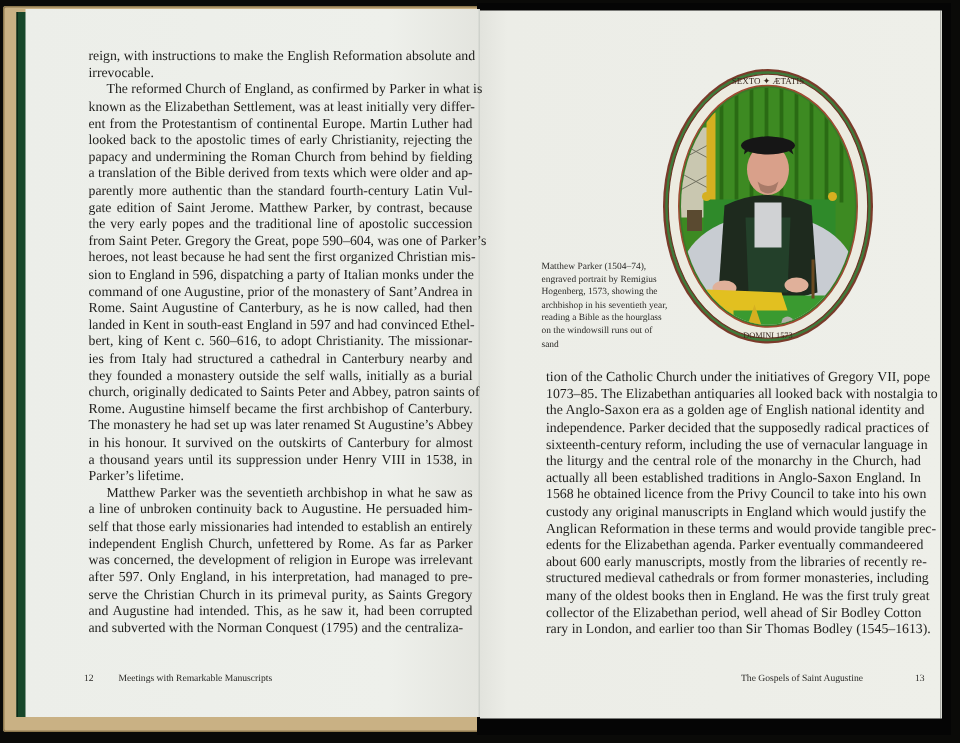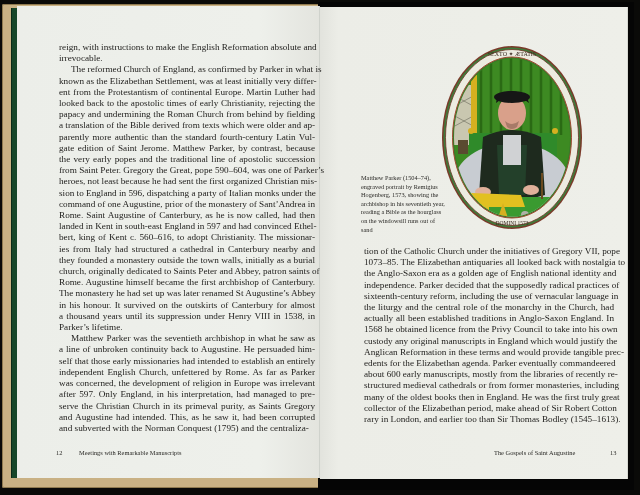--- a/index.html
+++ b/index.html
@@ -39,21 +39,21 @@
     background:linear-gradient(to right, #e2e3dd 0%, #ecede7 6%, #eeefe9 100%);
     border-right:1px solid #d8d9d2;
   }
   .text-block {
     position:absolute;
     font-size:9.2px;
     line-height:11.2px;
     color:#1e1d1b;
     text-align:justify;
   }
-  .left-text { left:59px; top:42px; width:256px; }
+  .left-text { left:59px; top:32px; width:256px; }
   .right-text { left:364px; top:246px; width:250px; }
   .text-block p { margin:0; text-indent:0; }
   .line { display:block; white-space:nowrap; text-align-last:justify; text-align:justify; }
   .line.last { text-align-last:left; }
   .folio {
     position:absolute; font-size:6.4px; color:#2a2926;
     white-space:nowrap;
   }
   .folio-left-num { left:56px; top:449px; }
   .folio-left-title { left:79px; top:449px; }
@@ -94,21 +94,21 @@
       <span class="line">gate edition of Saint Jerome. Matthew Parker, by contrast, because</span>
       <span class="line">the very early popes and the traditional line of apostolic succession</span>
       <span class="line">from Saint Peter. Gregory the Great, pope 590–604, was one of Parker’s</span>
       <span class="line">heroes, not least because he had sent the first organized Christian mis-</span>
       <span class="line">sion to England in 596, dispatching a party of Italian monks under the</span>
       <span class="line">command of one Augustine, prior of the monastery of Sant’Andrea in</span>
       <span class="line">Rome. Saint Augustine of Canterbury, as he is now called, had then</span>
       <span class="line">landed in Kent in south-east England in 597 and had convinced Ethel-</span>
       <span class="line">bert, king of Kent c. 560–616, to adopt Christianity. The missionar-</span>
       <span class="line">ies from Italy had structured a cathedral in Canterbury nearby and</span>
-      <span class="line">they founded a monastery outside the town walls, initially as a burial</span>
+      <span class="line">they founded a monastery outside the self walls, initially as a burial</span>
       <span class="line">church, originally dedicated to Saints Peter and Abbey, patron saints of</span>
       <span class="line">Rome. Augustine himself became the first archbishop of Canterbury.</span>
       <span class="line">The monastery he had set up was later renamed St Augustine’s Abbey</span>
       <span class="line">in his honour. It survived on the outskirts of Canterbury for almost</span>
       <span class="line">a thousand years until its suppression under Henry VIII in 1538, in</span>
       <span class="line last">Parker’s lifetime.</span>
     </p>
     <p>
       <span class="line" style="text-indent: 12px;">Matthew Parker was the seventieth archbishop in what he saw as</span>
       <span class="line">a line of unbroken continuity back to Augustine. He persuaded him-</span>
@@ -217,19 +217,19 @@
       <span class="line">sixteenth-century reform, including the use of vernacular language in</span>
       <span class="line">the liturgy and the central role of the monarchy in the Church, had</span>
       <span class="line">actually all been established traditions in Anglo-Saxon England. In</span>
       <span class="line">1568 he obtained licence from the Privy Council to take into his own</span>
       <span class="line">custody any original manuscripts in England which would justify the</span>
       <span class="line">Anglican Reformation in these terms and would provide tangible prec-</span>
       <span class="line">edents for the Elizabethan agenda. Parker eventually commandeered</span>
       <span class="line">about 600 early manuscripts, mostly from the libraries of recently re-</span>
       <span class="line">structured medieval cathedrals or from former monasteries, including</span>
       <span class="line">many of the oldest books then in England. He was the first truly great</span>
-      <span class="line">collector of the Elizabethan period, make ahead of Sir Robert Cotton</span>
+      <span class="line">collector of the Elizabethan period, well ahead of Sir Bodley Cotton</span>
       <span class="line last">rary in London, and earlier too than Sir Thomas Bodley (1545–1613).</span>
     </p>
   </div>
 
 <span class="folio folio-right-title">The Gospels of Saint Augustine</span>
 <span class="folio folio-right-num">13</span>
 
 </body></html>

